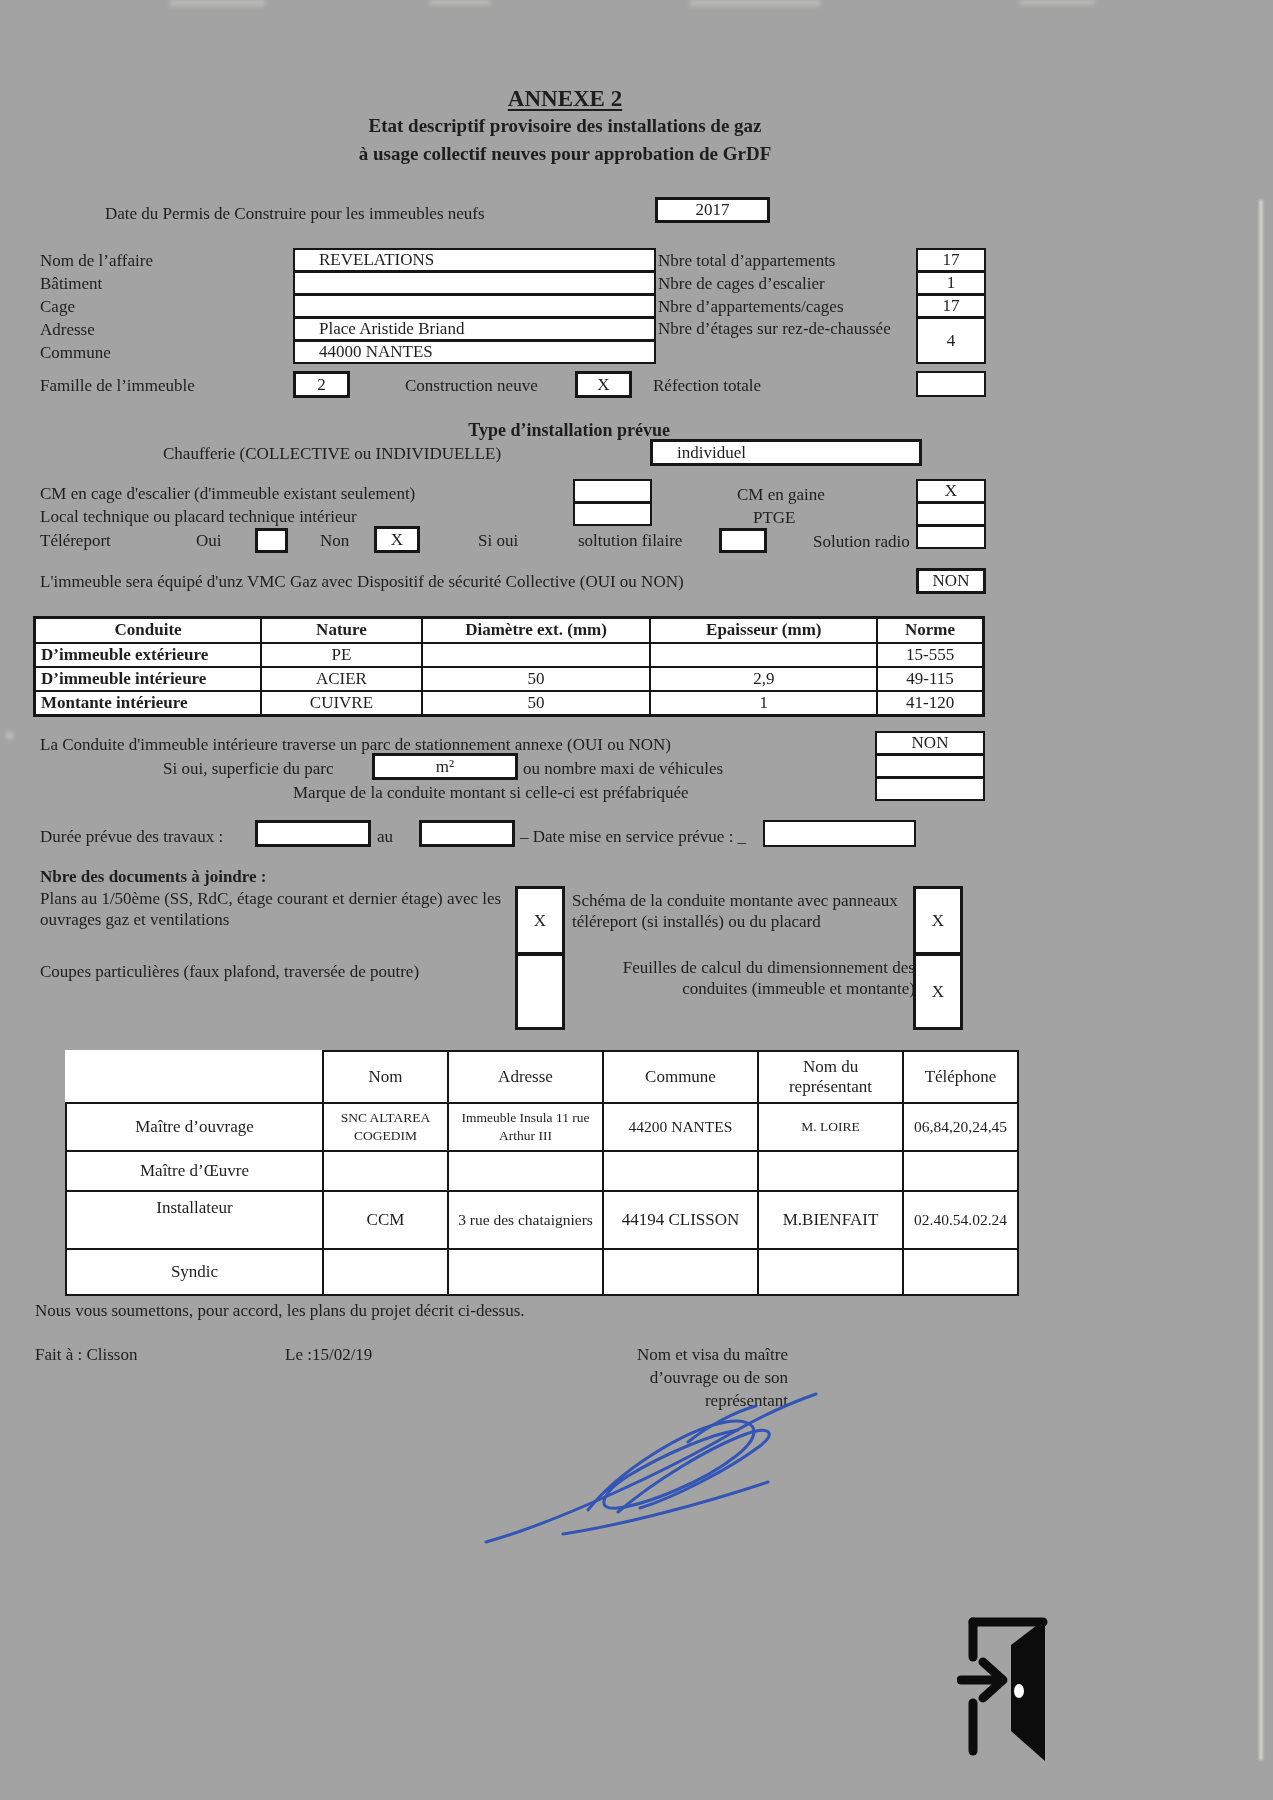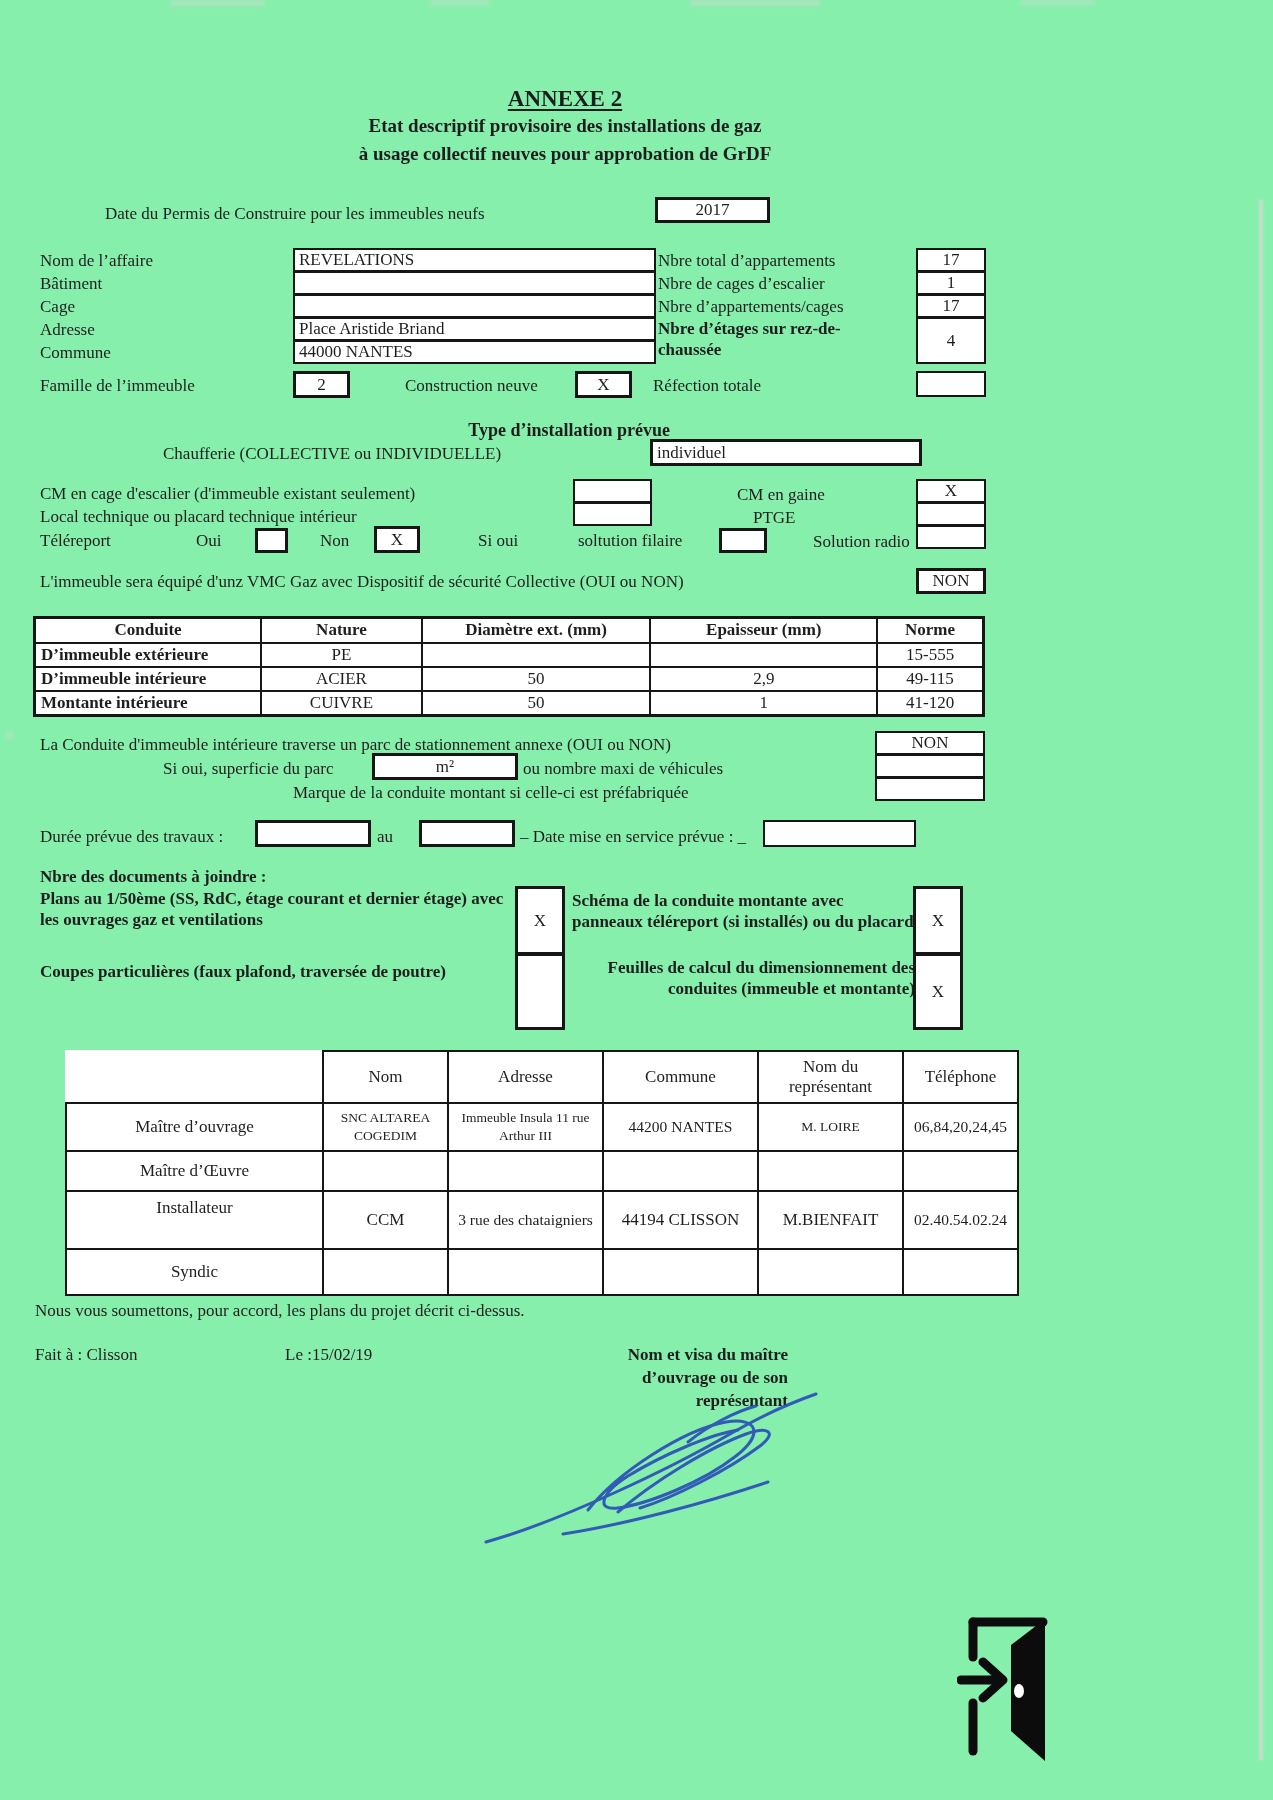--- a/index.html
+++ b/index.html
@@ -1,35 +1,35 @@
 <!DOCTYPE html>
 <html><head>
 <meta charset="utf-8">
 <style>
   html,body{margin:0;padding:0;background:#e8e8e6;}
   .page{
     position:relative;
     width:1273px;height:1800px;
     margin:0 auto;
-    background:#86efac;
+    background:#a3a3a3;
     font-family:"Liberation Serif","DejaVu Serif",serif;
     color:#1e1e1e;
     overflow:hidden;
   }
   .lbl{position:absolute;font-size:17px;line-height:1.25;white-space:nowrap;}
-  .wrap{white-space:normal;font-weight:bold;}
+  .wrap{white-space:normal;}
   .bold{font-weight:bold;}
   .center{text-align:right;}
   .box{
     position:absolute;box-sizing:border-box;
     border:2px solid #161616;
     display:flex;align-items:center;justify-content:center;
     font-size:17px;background:#fff;
   }
-  .box.leftal{justify-content:flex-start;padding-left:4px;}
+  .box.leftal{justify-content:flex-start;padding-left:24px;}
   .title-block{position:absolute;left:150px;top:86px;width:830px;text-align:center;}
   .title-main{font-size:23px;font-weight:bold;text-decoration:underline;text-underline-offset:3px;}
   .title-sub{font-size:19px;font-weight:bold;line-height:1.45;}
   table.grid{border-collapse:collapse;table-layout:fixed;width:100%;background:#fff;}
   table.grid td{border:2px solid #161616;font-size:17px;text-align:center;vertical-align:middle;padding:1px 3px;box-sizing:border-box;overflow:hidden;}
   .cond-wrap{position:absolute;left:33px;top:616px;width:952px;}
   .cond-wrap table{border:3px solid #161616;}
   .cond-wrap td.rowlabel{text-align:left;font-weight:bold;padding-left:5px;}
   .cond-wrap tr.hdr td{font-weight:bold;height:25px;}
   .cond-wrap tr.datar td{height:21px;}

